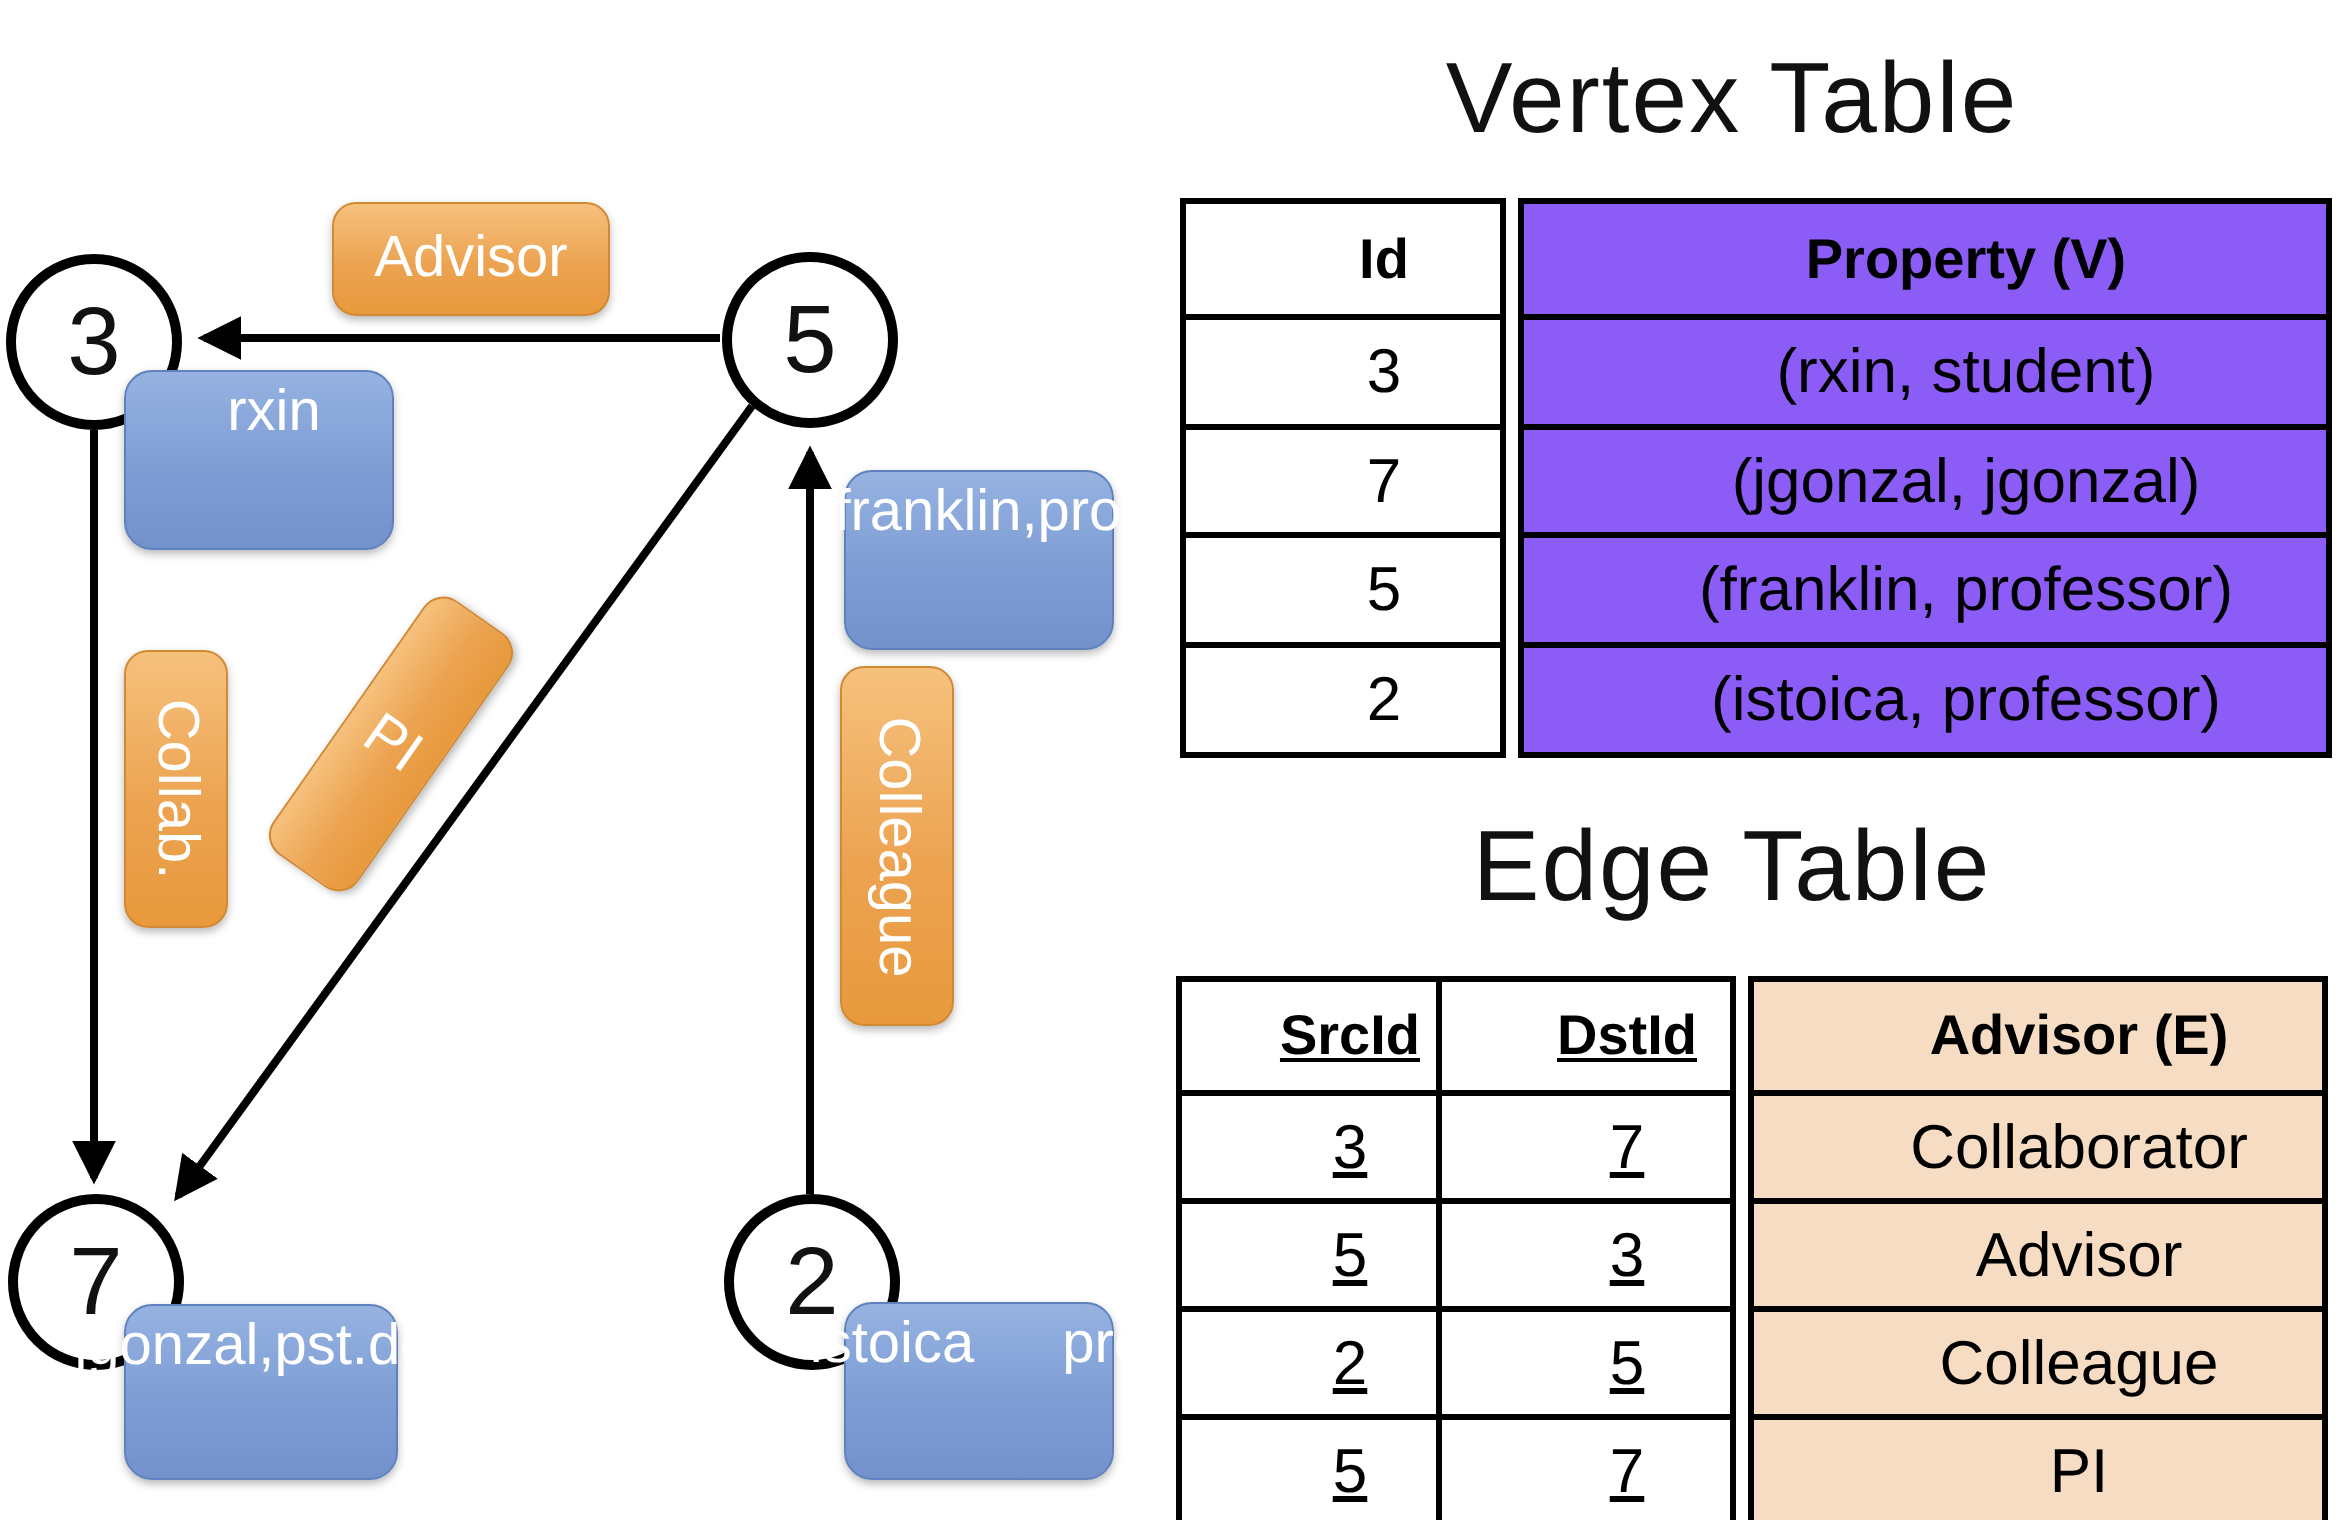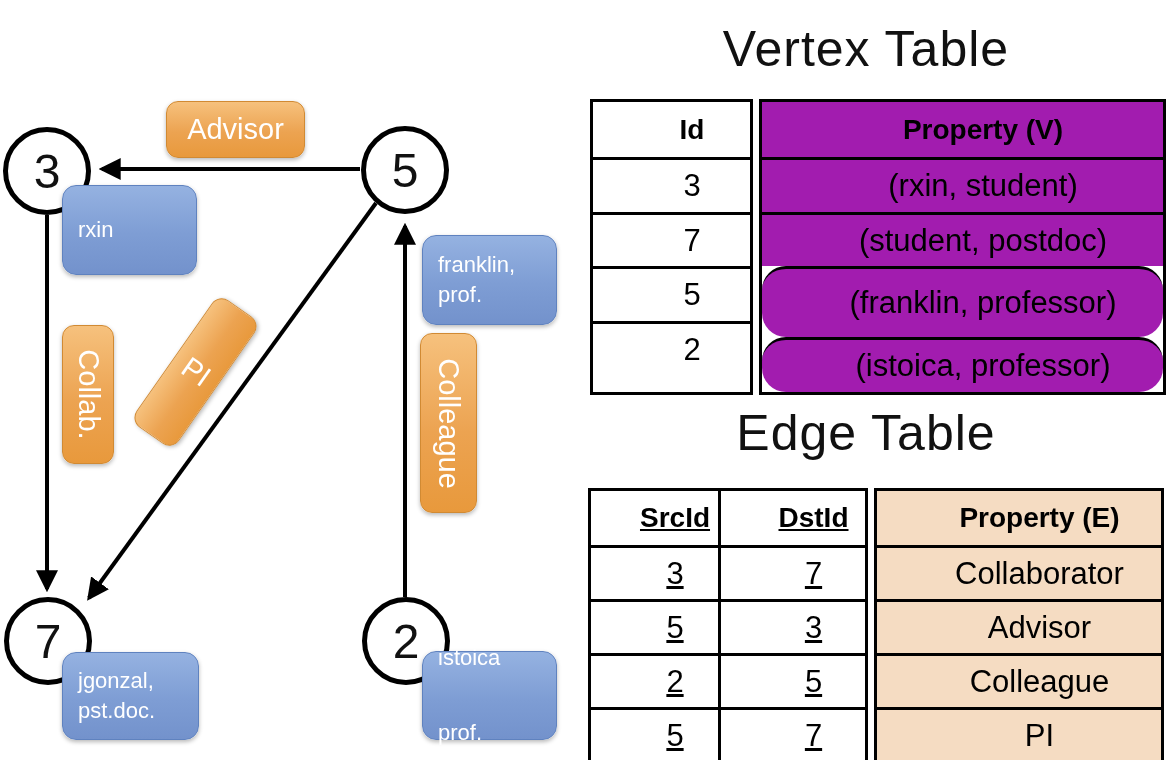--- a/index.html
+++ b/index.html
@@ -21,34 +21,34 @@
   }
   .obox{
     position:absolute;background:linear-gradient(180deg,#f6c17d 0%,#eca351 55%,#e8993c 100%);
     border:1.5px solid #d18a33;border-radius:12px;box-sizing:border-box;
     display:flex;align-items:center;justify-content:center;
     color:#fff;font-size:29px;box-shadow:0 2px 4px rgba(0,0,0,.28);
   }
   .bbox{
     position:absolute;background:linear-gradient(180deg,#95b2e1 0%,#7e9dd4 55%,#7392cc 100%);
     border:1.5px solid #5f82bf;border-radius:14px;box-sizing:border-box;
-    display:flex;flex-direction:column;justify-content:center;
-    color:#fff;font-size:22px;line-height:1.38;padding-left:15px;
+    display:flex;flex-direction:row;justify-content:center;
+    color:#fff;font-size:29px;line-height:1.38;padding-left:15px;
     box-shadow:0 2px 4px rgba(0,0,0,.28);
   }
   .vert-text{transform:rotate(90deg);white-space:nowrap;}
   
   .tbl-wrap{position:absolute;display:flex;}
   .sub{border:3px solid #000;box-sizing:border-box;background:#fff;}
   .cell{
     display:flex;align-items:center;justify-content:center;
     font-size:31px;box-sizing:border-box;white-space:nowrap;padding-left:41px;
   }
   .cell.head{font-weight:bold;font-size:28px;}
-  .vfill{background:#a21caf;}
+  .vfill{background:#8b5cf6;}
   .efill{background:#f5dcc2;}
   .hr{border-top:3px solid #000;}
   .grid2{display:grid;grid-template-columns:127px 147px;}
   .grid2 .cell{height:54px;text-decoration:underline;}
   .grid2 .c2{border-left:3px solid #000;}
   .col1{display:flex;flex-direction:column;}
 </style>
 </head>
 <body>
 
@@ -107,44 +107,44 @@
     <div class="sub col1" style="width:163px;margin-right:6px;">
       <div class="cell head" style="height:55px;">Id</div>
       <div class="cell hr" style="height:55px;">3</div>
       <div class="cell hr" style="height:54px;">7</div>
       <div class="cell hr" style="height:55px;">5</div>
       <div class="cell hr" style="height:55px;">2</div>
     </div>
     <div class="sub col1" style="width:407px;">
       <div class="cell head vfill" style="height:55px;">Property (V)</div>
       <div class="cell hr vfill" style="height:55px;">(rxin, student)</div>
-      <div class="cell hr vfill" style="height:54px;">(student, postdoc)</div>
-      <div class="cell hr vfill" style="height:71px;border-radius:24px;">(franklin, professor)</div>
-      <div class="cell hr vfill" style="height:55px;border-radius:24px;">(istoica, professor)</div>
+      <div class="cell hr vfill" style="height:54px;">(jgonzal, jgonzal)</div>
+      <div class="cell hr vfill" style="height:55px;">(franklin, professor)</div>
+      <div class="cell hr vfill" style="height:55px;">(istoica, professor)</div>
     </div>
   </div>
 
   <div class="big-title" style="left:666px;top:404px;width:400px;font-size:50px;">Edge Table</div>
 
   <div class="tbl-wrap" style="left:588px;top:488px;">
     <div class="sub grid2" style="margin-right:6px;">
       <div class="cell head">SrcId</div>
       <div class="cell head c2">DstId</div>
 
       <div class="cell hr">3</div>
       <div class="cell hr c2">7</div>
       <div class="cell hr">5</div>
       <div class="cell hr c2">3</div>
       <div class="cell hr">2</div>
       <div class="cell hr c2">5</div>
       <div class="cell hr">5</div>
       <div class="cell hr c2">7</div>
     </div>
     <div class="sub col1" style="width:290px;">
-      <div class="cell head efill" style="height:54px;">Property (E)</div>
+      <div class="cell head efill" style="height:54px;">Advisor (E)</div>
       <div class="cell hr efill" style="height:54px;">Collaborator</div>
       <div class="cell hr efill" style="height:54px;">Advisor</div>
       <div class="cell hr efill" style="height:54px;">Colleague</div>
       <div class="cell hr efill" style="height:54px;">PI</div>
     </div>
   </div>
 
 </div>
 
 </body></html>

